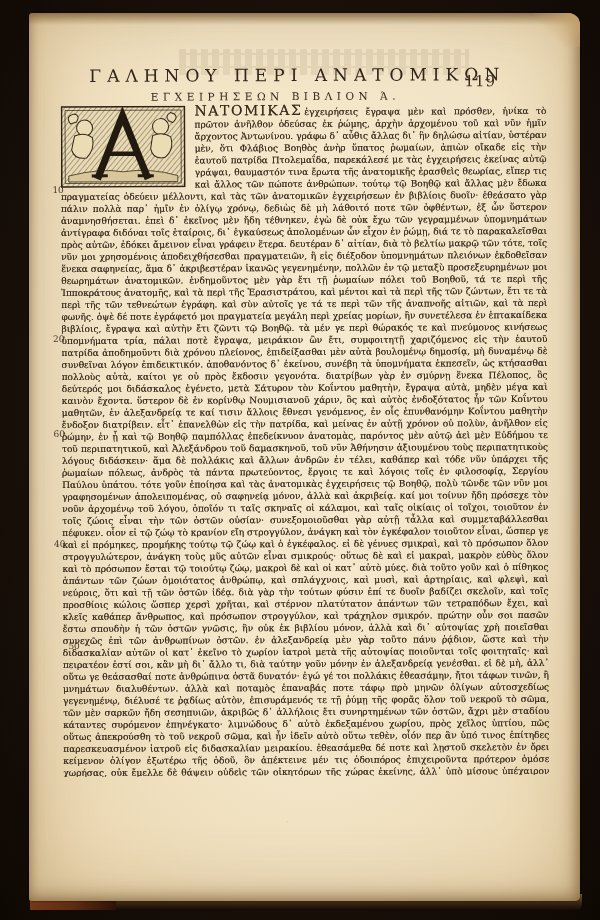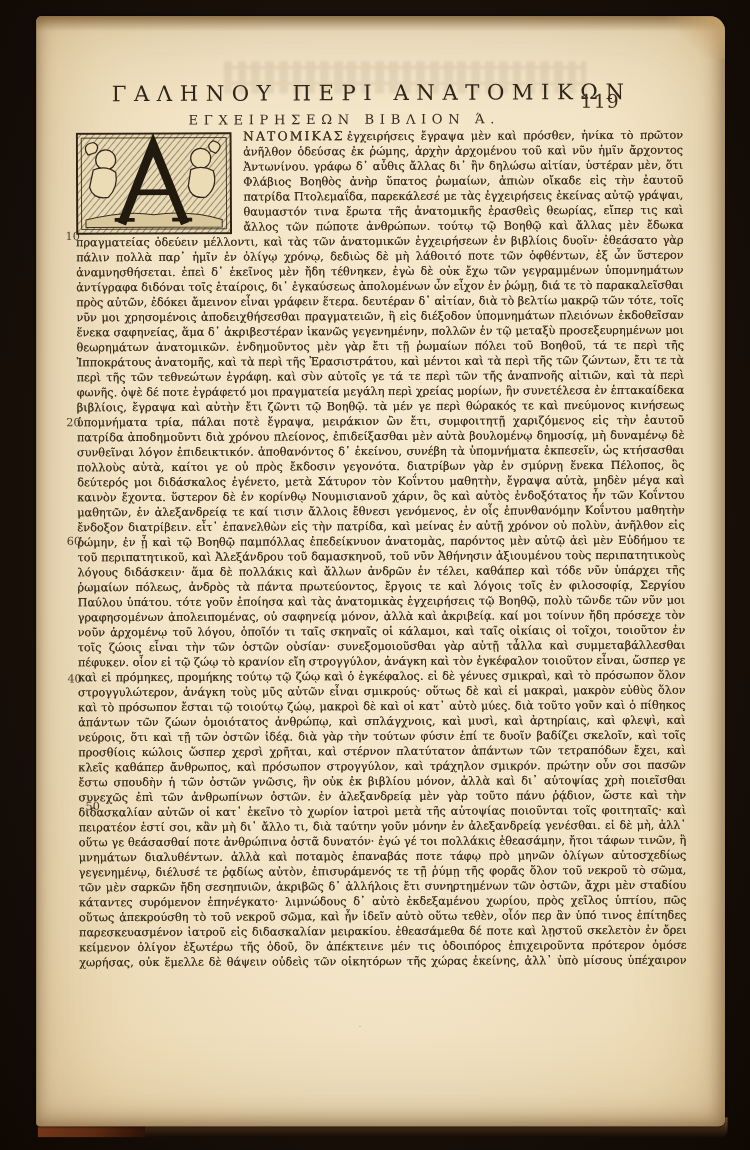--- a/index.html
+++ b/index.html
@@ -60,21 +60,21 @@
   .subtitle{position:absolute;left:62px;top:77px;width:372px;text-align:center;
     font-size:10.5px;letter-spacing:4.5px;white-space:nowrap;color:#34291c;}
 
   .marginal{position:absolute;width:22px;text-align:right;font-size:9px;color:var(--ink-soft);}
 
   .bodyblock{position:absolute;left:33px;top:91px;width:486px;height:672px;overflow:hidden;
     font-size:9px;line-height:12px;text-align:justify;color:#382c1d;
     text-shadow:0 0 .4px rgba(55,40,22,.75);}
   .woodcut{float:left;width:125px;height:82px;margin:1px 9px 0 0;position:relative;}
   .woodcut svg{display:block;}
-  .lead-word{font-size:10px;letter-spacing:1.6px;}
+  .lead-word{font-size:14px;letter-spacing:1.6px;}
 </style>
 </head>
 <body>
 
 <div class="photo">
 
   <div class="edge-stack-right"></div>
   <div class="edge-stack-bottom"></div>
   <div class="corner-wedge"></div>
 

